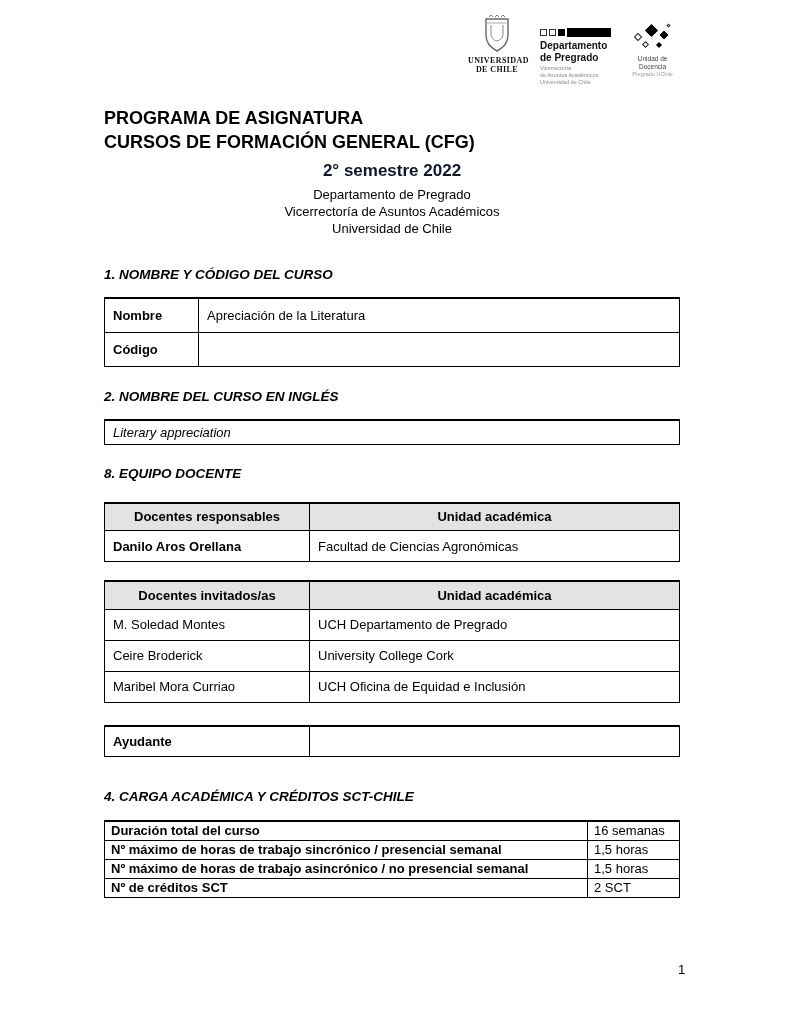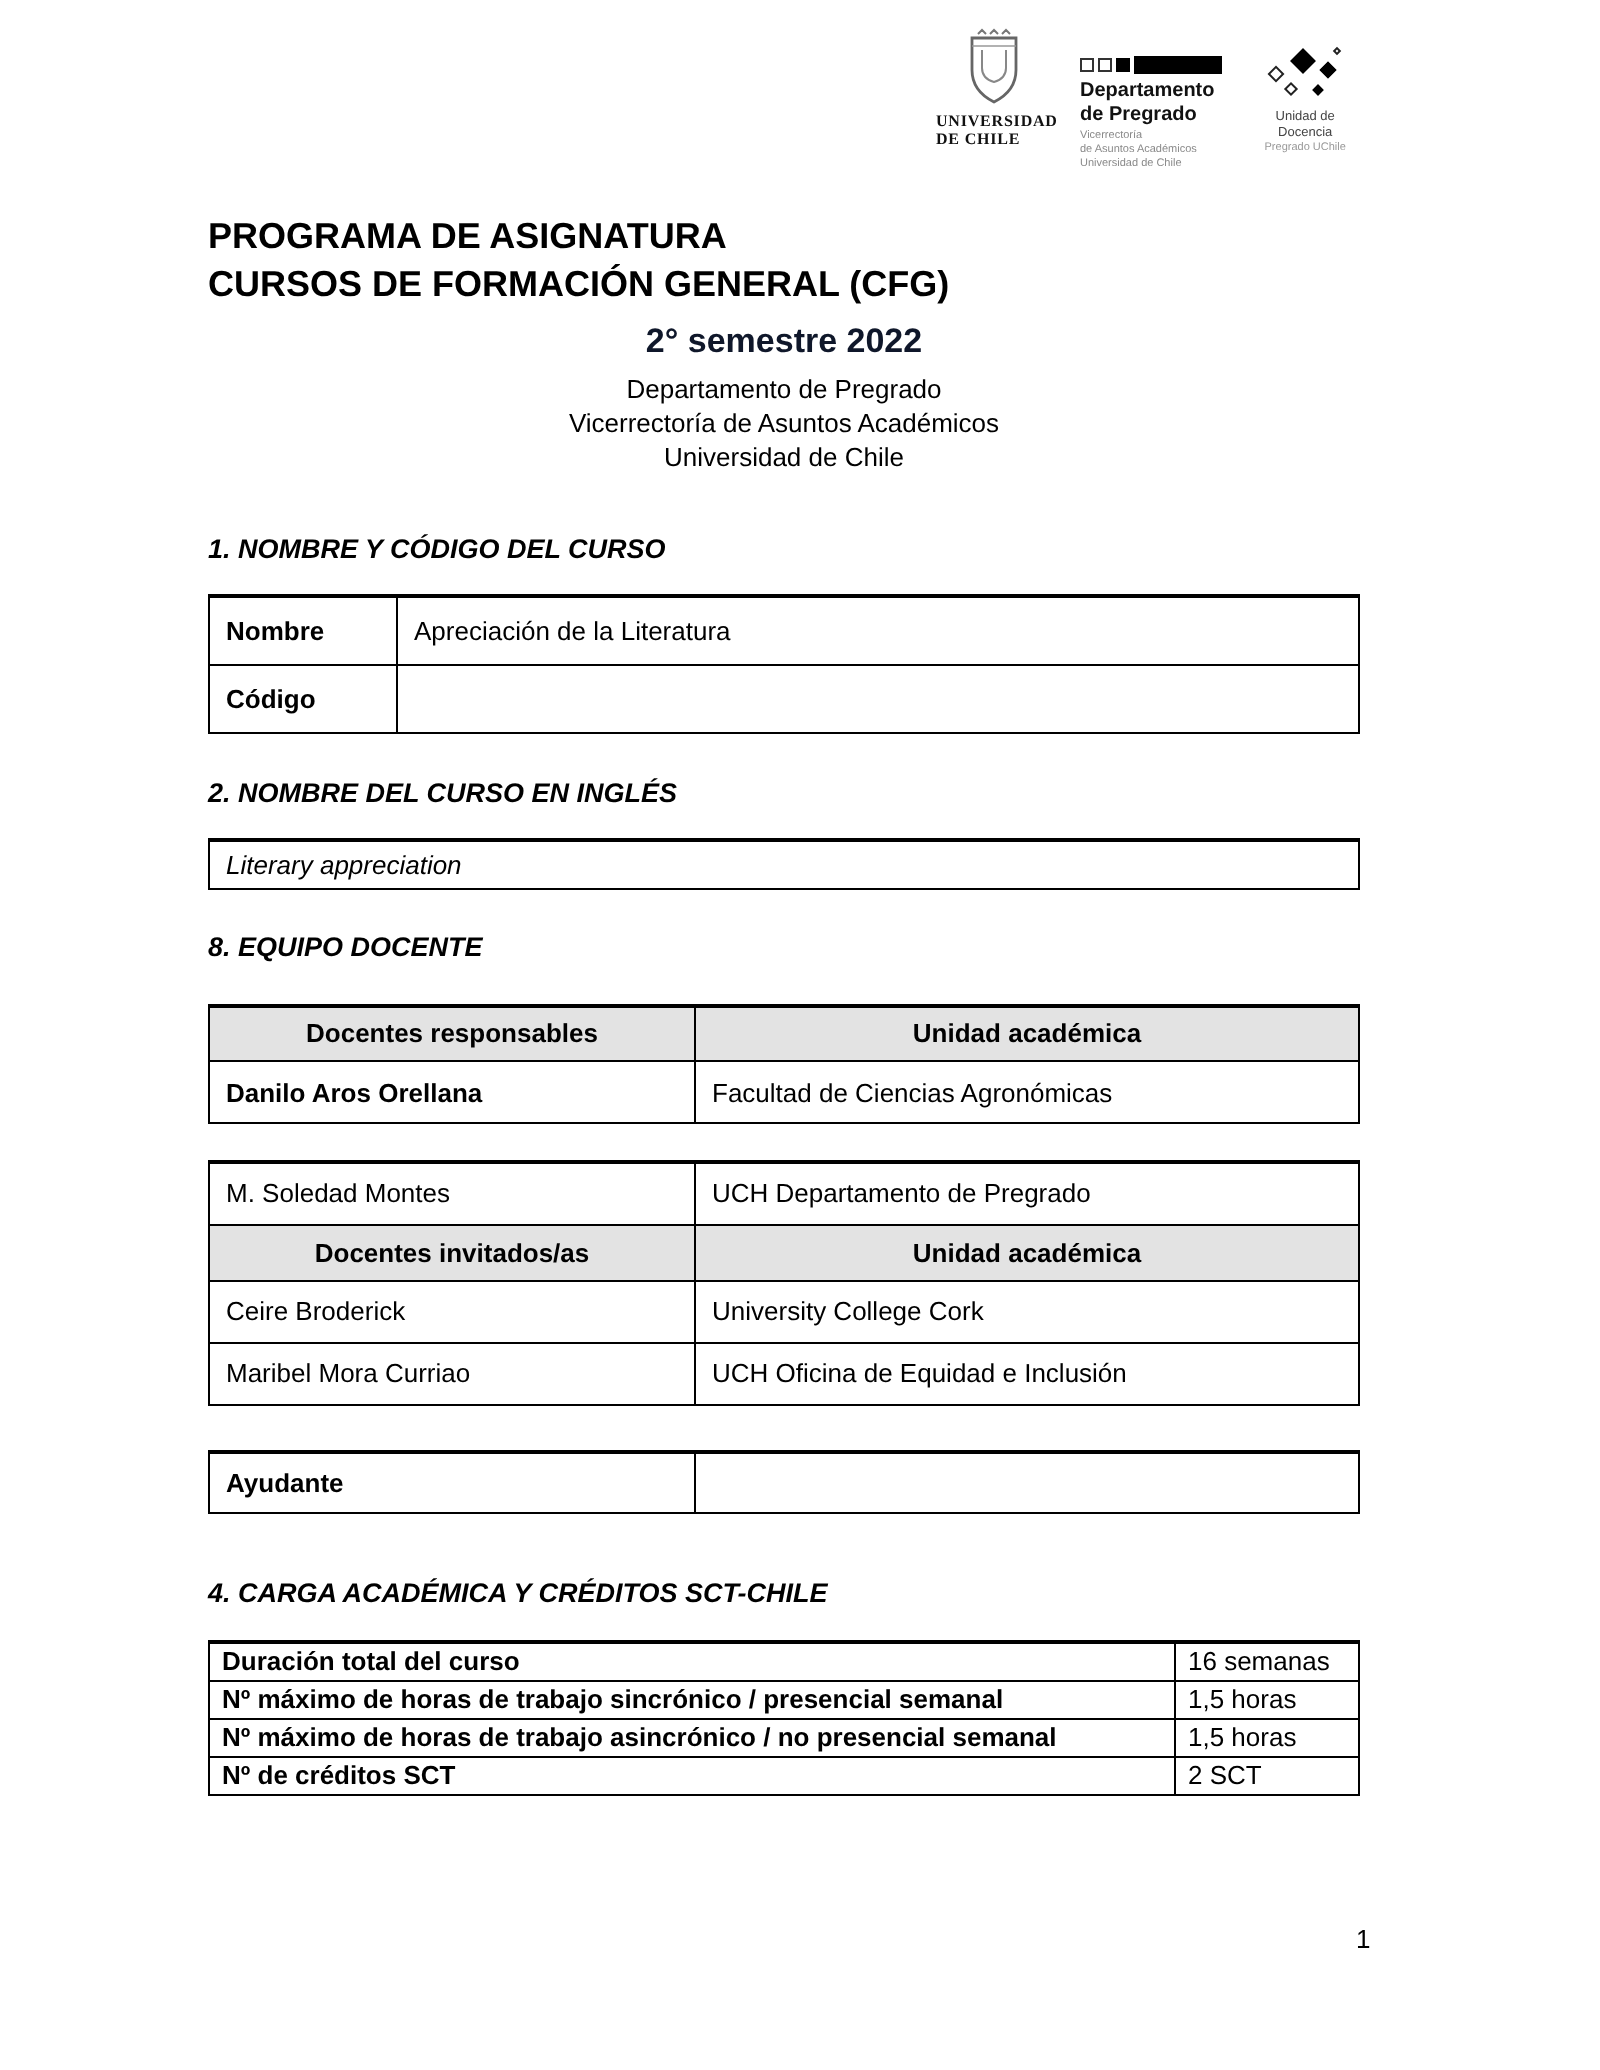--- a/index.html
+++ b/index.html
@@ -5,21 +5,21 @@
   * { margin:0; padding:0; box-sizing:border-box; }
   html,body { background:#888; }
   .page {
     width:800px; height:1035px; margin:0 auto; position:relative;
     background:#ffffff; color:#000;
     font-family:"Liberation Sans", sans-serif; overflow:hidden;
   }
   
   .logos { position:absolute; top:14px; left:468px; width:212px; height:72px;
            display:flex; align-items:flex-start; gap:14px; }
-  .logo-uchile { width:58px; }
+  .logo-uchile { width:58px; text-align:center; }
   .uch-text { font-family:"Liberation Serif", serif; font-size:8px; font-weight:bold;
               letter-spacing:.4px; line-height:1.15; margin-top:2px; color:#111; }
   .logo-pregrado { width:78px; padding-top:14px; }
   .pg-cubes { display:flex; align-items:center; gap:2px; margin-bottom:3px; }
   .pg-cube { width:7px; height:7px; border:1px solid #333; background:#fff; }
   .pg-cube.f { background:#000; border-color:#000; }
   .pg-bar { height:9px; flex:1; background:#000; }
   .pg-title { font-size:10px; font-weight:bold; line-height:1.15; color:#111; }
   .pg-sub { font-size:5.5px; color:#8a8a8a; line-height:1.25; margin-top:2px; }
   .logo-docencia { width:60px; padding-top:8px; text-align:center; }
@@ -49,21 +49,21 @@
   table { border-collapse:collapse; width:100%; table-layout:fixed; }
   td { border:1px solid #000; font-size:13px; padding:4px 8px; vertical-align:middle;
        overflow:hidden; white-space:nowrap; }
   .doc-table tr:first-child td { border-top:2.5px solid #000; }
   
   .tbl-nombre td { height:34px; }
   .tbl-nombre .lbl { width:94px; font-weight:bold; }
   
   .tbl-en td { height:24px; font-style:italic; }
   
-  .tbl-equipo .c1 { width:243px; }
+  .tbl-equipo .c1 { width:205px; }
   .tbl-equipo th, .tbl-equipo td.hd {
     border:1px solid #000; background:#e3e3e3; font-size:13px; font-weight:bold;
     text-align:center; height:28px; padding:3px 6px;
   }
   .tbl-equipo td.bd { height:31px; }
   .bold { font-weight:bold; }
   
   .tbl-carga td { height:19px; padding:1px 6px; }
   .tbl-carga .lbl { font-weight:bold; }
   .tbl-carga .val { width:92px; }
@@ -165,28 +165,28 @@
       <tr>
         <td class="bd c1 bold">Danilo Aros Orellana</td>
         <td class="bd">Facultad de Ciencias Agronómicas</td>
       </tr>
     </tbody>
       </table>
 
     <table class="doc-table tbl-equipo mt-tinv">
       <tbody>
           <tr>
+        <td class="hd c1">Docentes invitados/as</td>
+        <td class="hd">Unidad académica</td>
+      </tr>
+      <tr>
         <td class="bd c1">M. Soledad Montes</td>
         <td class="bd">UCH Departamento de Pregrado</td>
       </tr>
       <tr>
-        <td class="hd c1">Docentes invitados/as</td>
-        <td class="hd">Unidad académica</td>
-      </tr>
-      <tr>
         <td class="bd c1">Ceire Broderick</td>
         <td class="bd">University College Cork</td>
       </tr>
       <tr>
         <td class="bd c1">Maribel Mora Curriao</td>
         <td class="bd">UCH Oficina de Equidad e Inclusión</td>
       </tr>
     </tbody>
       </table>
 

